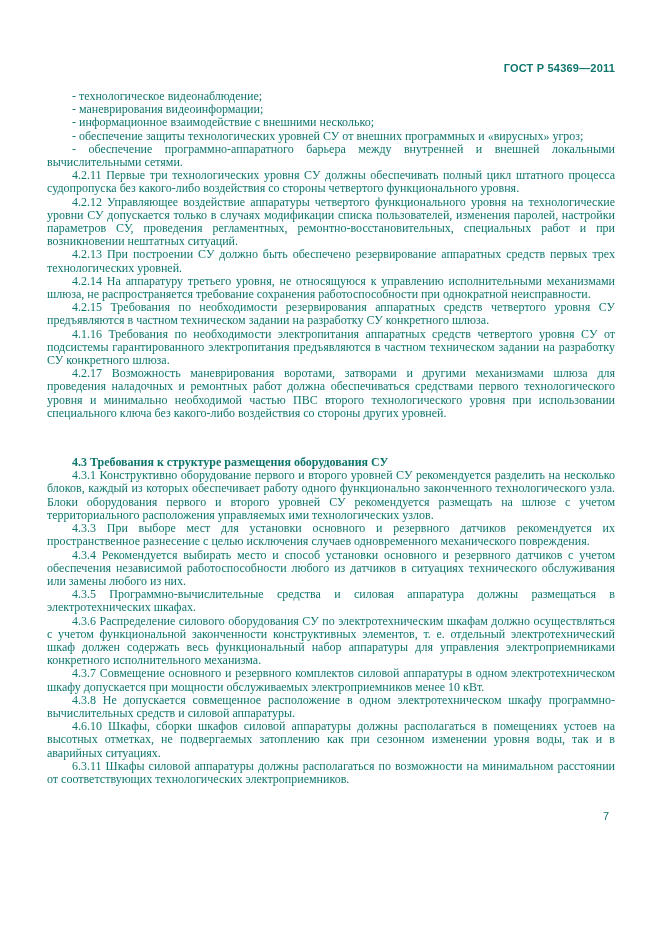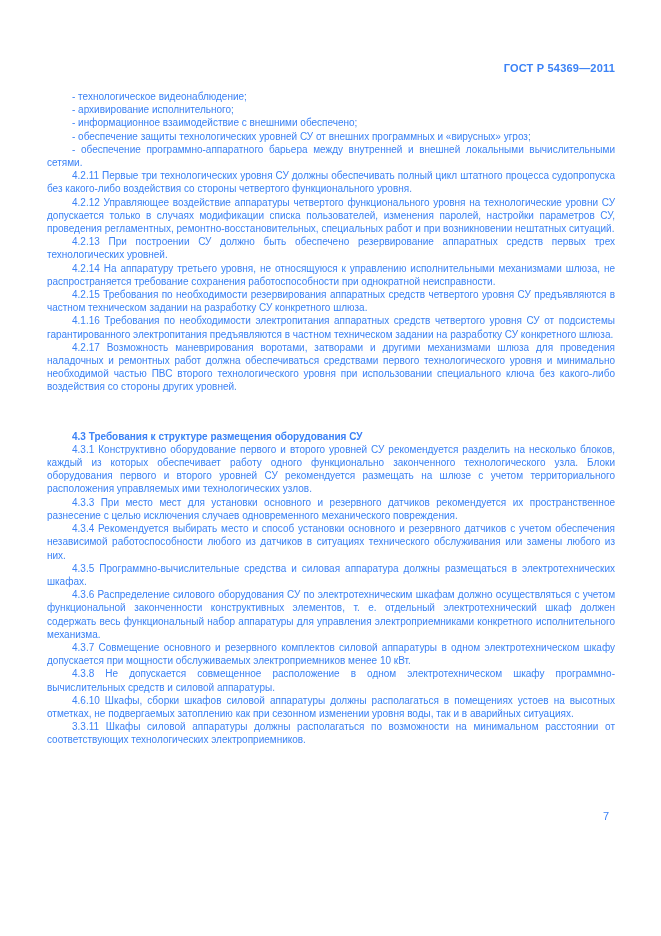--- a/index.html
+++ b/index.html
@@ -8,34 +8,35 @@
     background: #ffffff;
   }
   .page {
     position: relative;
     width: 661px;
     height: 868px;
     background: #ffffff;
     box-sizing: border-box;
     padding: 62px 46px 0 47px;
     font-family: "Liberation Sans", sans-serif;
-    color: #3b82f6;
+    color: #0f766e;
     overflow: hidden;
   }
   .doc-header {
     text-align: right;
     font-weight: bold;
     font-size: 11px;
     letter-spacing: 0.2px;
     margin-bottom: 16px;
   }
   .doc-body {
-    font-size: 10px;
+    font-size: 12px;
     line-height: 13.2px;
     text-align: justify;
+    font-family: Liberation Serif, serif;
   }
   .doc-body p {
     margin: 0;
     padding: 0;
     text-indent: 25px;
   }
   .doc-body p.heading {
     font-weight: bold;
     margin-top: 36px;
   }
@@ -47,37 +48,37 @@
   }
 </style>
 </head>
 <body>
 
 <div class="page">
   <div class="doc-header">ГОСТ Р 54369—2011</div>
 
   <div class="doc-body" id="doc-body">
       <p class="bullet">- технологическое видеонаблюдение;</p>
-      <p class="bullet">- архивирование исполнительного;</p>
-      <p class="bullet">- информационное взаимодействие с внешними обеспечено;</p>
+      <p class="bullet">- маневрирования видеоинформации;</p>
+      <p class="bullet">- информационное взаимодействие с внешними несколько;</p>
       <p class="bullet">- обеспечение защиты технологических уровней СУ от внешних программных и «вирусных» угроз;</p>
       <p class="bullet">- обеспечение программно-аппаратного барьера между внутренней и внешней локальными вычислительными сетями.</p>
       <p class="paragraph">4.2.11 Первые три технологических уровня СУ должны обеспечивать полный цикл штатного процесса судопропуска без какого-либо воздействия со стороны четвертого функционального уровня.</p>
       <p class="paragraph">4.2.12 Управляющее воздействие аппаратуры четвертого функционального уровня на технологические уровни СУ допускается только в случаях модификации списка пользователей, изменения паролей, настройки параметров СУ, проведения регламентных, ремонтно-восстановительных, специальных работ и при возникновении нештатных ситуаций.</p>
       <p class="paragraph">4.2.13 При построении СУ должно быть обеспечено резервирование аппаратных средств первых трех технологических уровней.</p>
       <p class="paragraph">4.2.14 На аппаратуру третьего уровня, не относящуюся к управлению исполнительными механизмами шлюза, не распространяется требование сохранения работоспособности при однократной неисправности.</p>
       <p class="paragraph">4.2.15 Требования по необходимости резервирования аппаратных средств четвертого уровня СУ предъявляются в частном техническом задании на разработку СУ конкретного шлюза.</p>
       <p class="paragraph">4.1.16 Требования по необходимости электропитания аппаратных средств четвертого уровня СУ от подсистемы гарантированного электропитания предъявляются в частном техническом задании на разработку СУ конкретного шлюза.</p>
       <p class="paragraph">4.2.17 Возможность маневрирования воротами, затворами и другими механизмами шлюза для проведения наладочных и ремонтных работ должна обеспечиваться средствами первого технологического уровня и минимально необходимой частью ПВС второго технологического уровня при использовании специального ключа без какого-либо воздействия со стороны других уровней.</p>
       <p class="heading">4.3 Требования к структуре размещения оборудования СУ</p>
       <p class="paragraph">4.3.1 Конструктивно оборудование первого и второго уровней СУ рекомендуется разделить на несколько блоков, каждый из которых обеспечивает работу одного функционально законченного технологического узла. Блоки оборудования первого и второго уровней СУ рекомендуется размещать на шлюзе с учетом территориального расположения управляемых ими технологических узлов.</p>
-      <p class="paragraph">4.3.3 При место мест для установки основного и резервного датчиков рекомендуется их пространственное разнесение с целью исключения случаев одновременного механического повреждения.</p>
+      <p class="paragraph">4.3.3 При выборе мест для установки основного и резервного датчиков рекомендуется их пространственное разнесение с целью исключения случаев одновременного механического повреждения.</p>
       <p class="paragraph">4.3.4 Рекомендуется выбирать место и способ установки основного и резервного датчиков с учетом обеспечения независимой работоспособности любого из датчиков в ситуациях технического обслуживания или замены любого из них.</p>
       <p class="paragraph">4.3.5 Программно-вычислительные средства и силовая аппаратура должны размещаться в электротехнических шкафах.</p>
       <p class="paragraph">4.3.6 Распределение силового оборудования СУ по электротехническим шкафам должно осуществляться с учетом функциональной законченности конструктивных элементов, т. е. отдельный электротехнический шкаф должен содержать весь функциональный набор аппаратуры для управления электроприемниками конкретного исполнительного механизма.</p>
       <p class="paragraph">4.3.7 Совмещение основного и резервного комплектов силовой аппаратуры в одном электротехническом шкафу допускается при мощности обслуживаемых электроприемников менее 10 кВт.</p>
       <p class="paragraph">4.3.8 Не допускается совмещенное расположение в одном электротехническом шкафу программно-вычислительных средств и силовой аппаратуры.</p>
       <p class="paragraph">4.6.10 Шкафы, сборки шкафов силовой аппаратуры должны располагаться в помещениях устоев на высотных отметках, не подвергаемых затоплению как при сезонном изменении уровня воды, так и в аварийных ситуациях.</p>
-      <p class="paragraph">3.3.11 Шкафы силовой аппаратуры должны располагаться по возможности на минимальном расстоянии от соответствующих технологических электроприемников.</p>
+      <p class="paragraph">6.3.11 Шкафы силовой аппаратуры должны располагаться по возможности на минимальном расстоянии от соответствующих технологических электроприемников.</p>
     </div>
 
   <div class="page-number">7</div>
 </div>
 
 </body></html>

